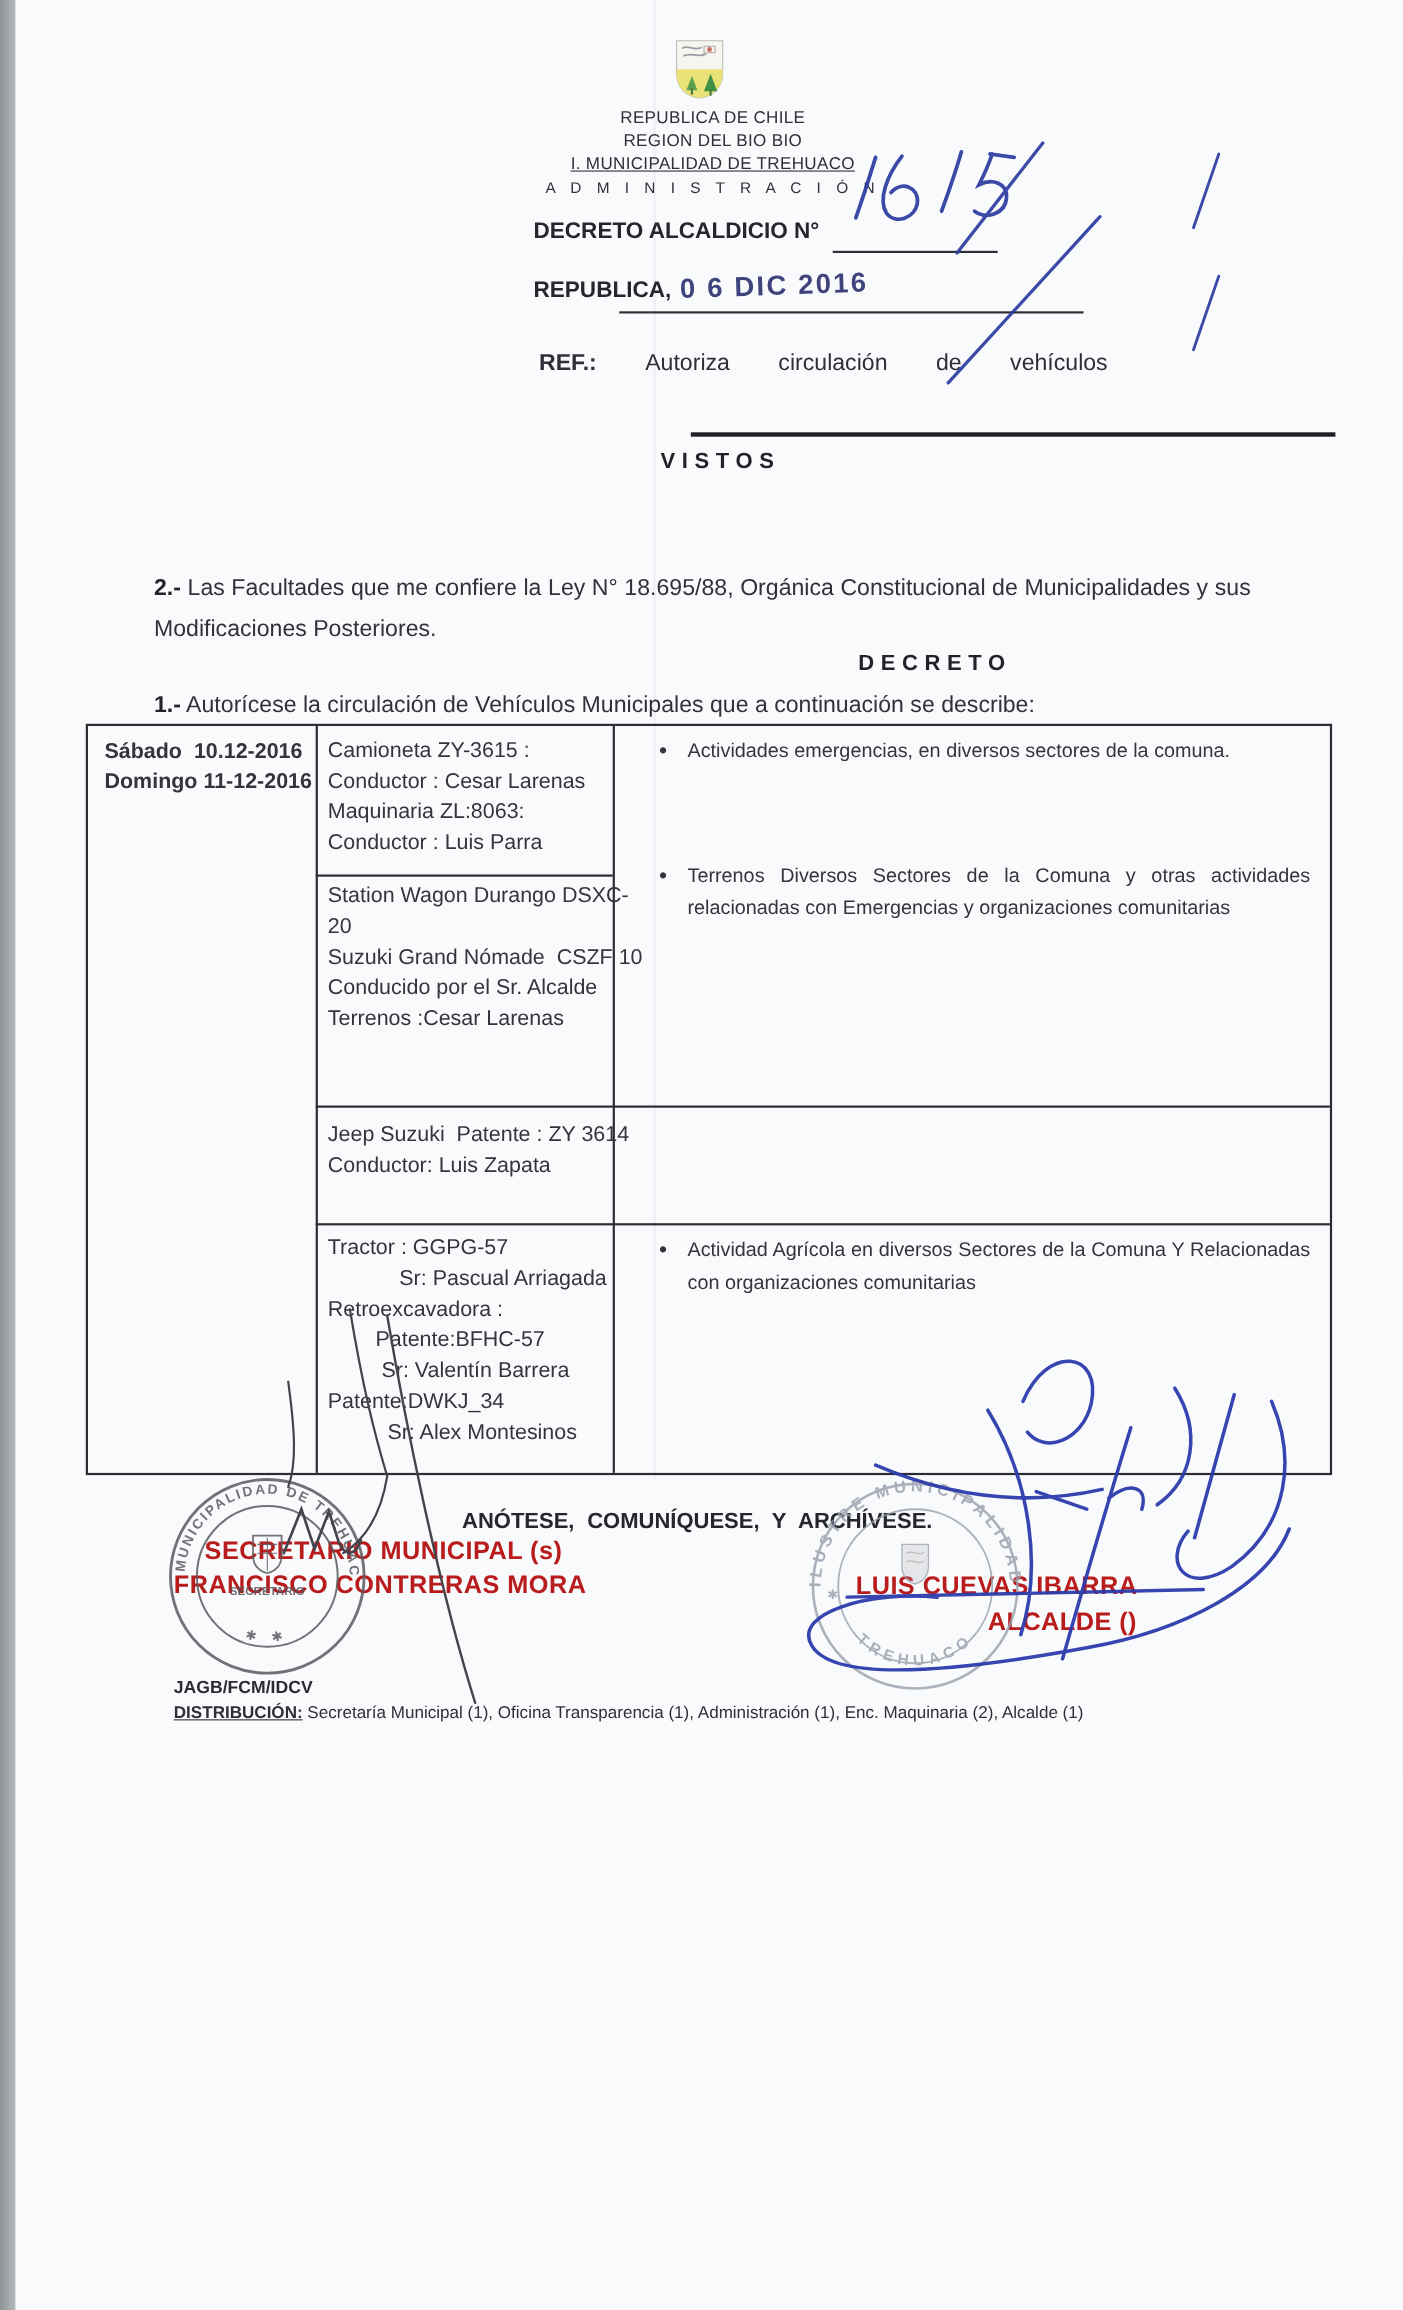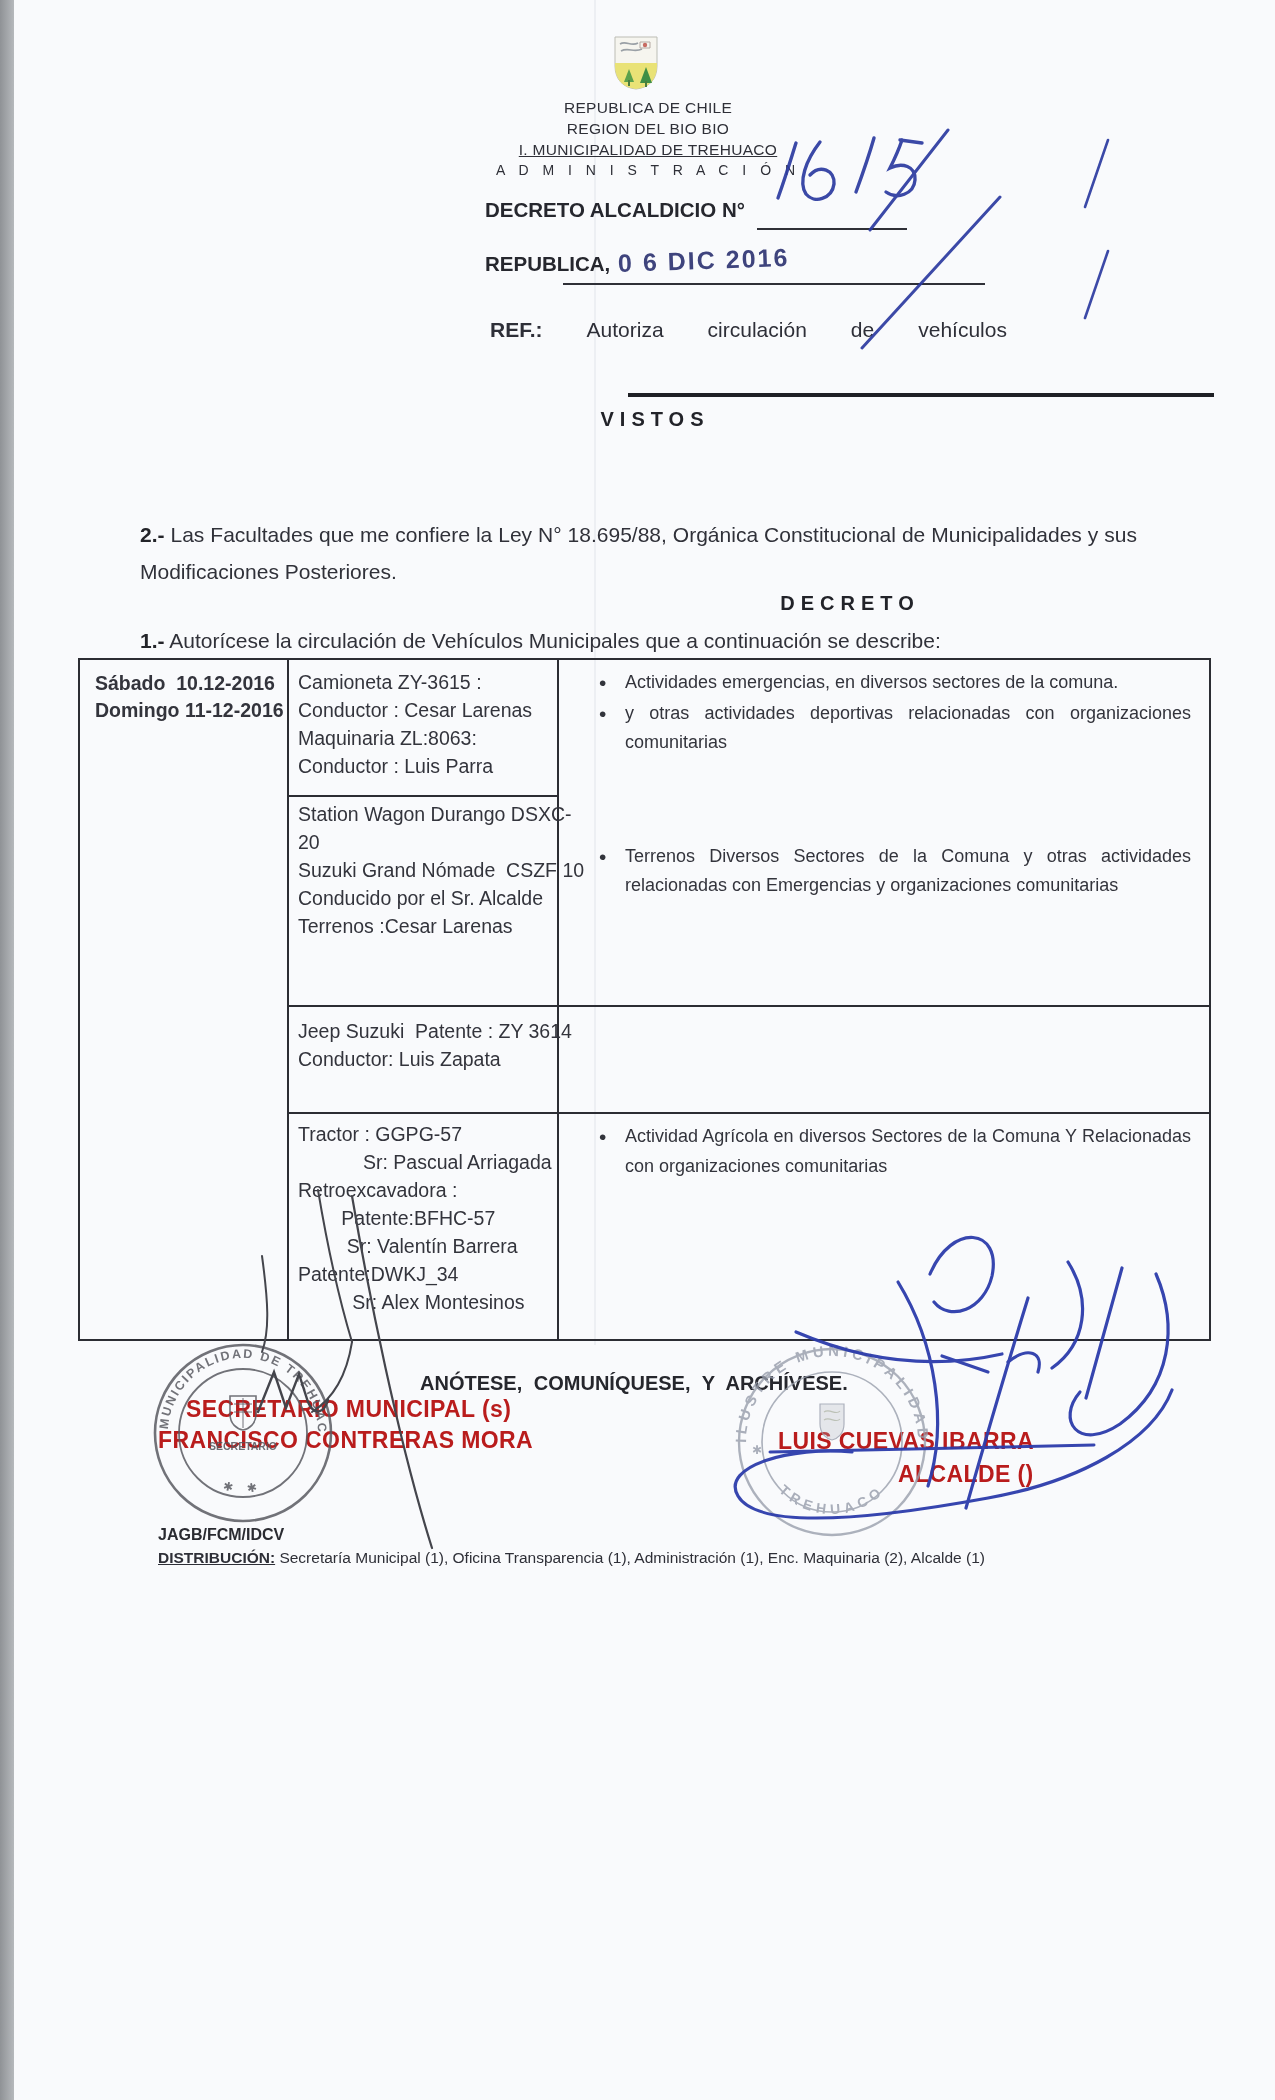--- a/index.html
+++ b/index.html
@@ -119,21 +119,20 @@
         <div class="veh-line">Station Wagon Durango DSXC-</div>
         <div class="veh-line">20</div>
         <div class="veh-line">Suzuki Grand Nómade  CSZF 10</div>
         <div class="veh-line">Conducido por el Sr. Alcalde</div>
         <div class="veh-line">Terrenos :Cesar Larenas</div>
       </div>
 
     <div class="cell blist" style="left:477px;top:8px;width:650px;">
       <div>
           <div class="bullet-item">Actividades emergencias, en diversos sectores de la comuna.</div>
-          <div class="bullet-item">y otras actividades deportivas relacionadas con organizaciones comunitarias</div>
         </div>
       <div style="margin-top:84px;">
           <div class="bullet-item">Terrenos Diversos Sectores de la Comuna y otras actividades relacionadas con Emergencias y organizaciones comunitarias</div>
         </div>
     </div>
 
     <div class="cell" style="left:218px;top:357px;width:254px;">
         <div class="veh-line">Jeep Suzuki  Patente : ZY 3614</div>
         <div class="veh-line">Conductor: Luis Zapata</div>
       </div>

